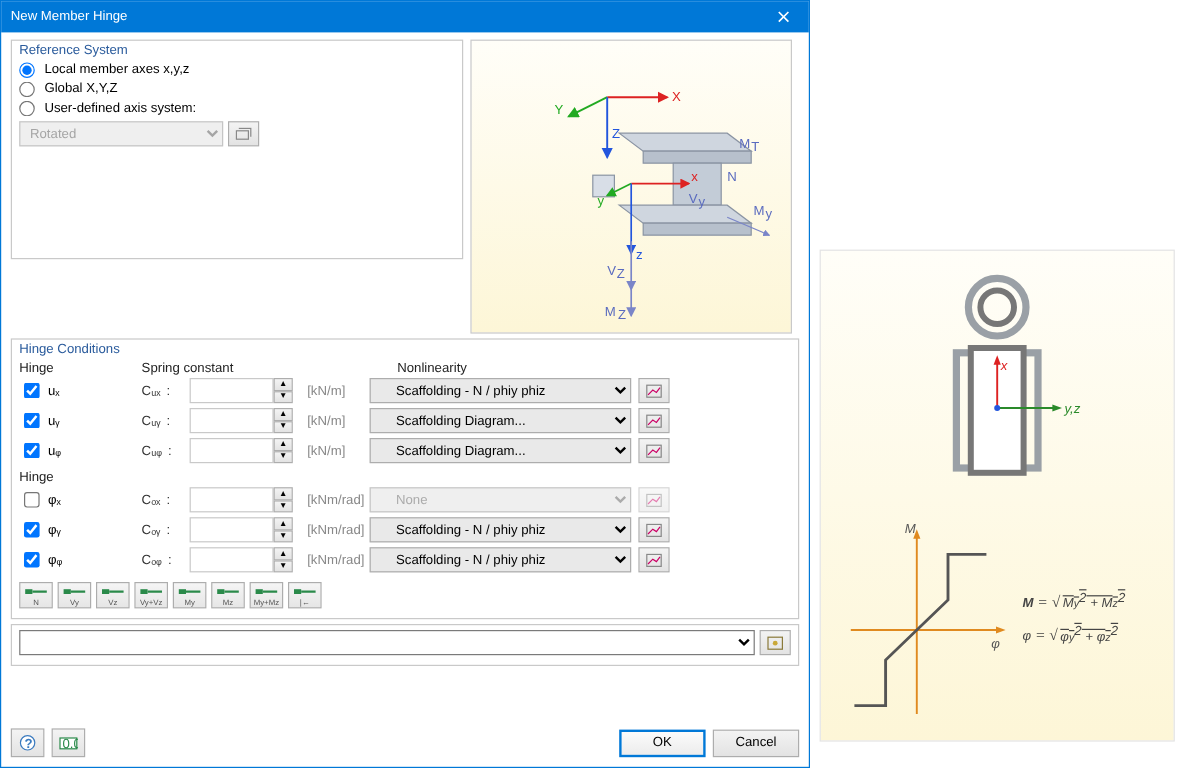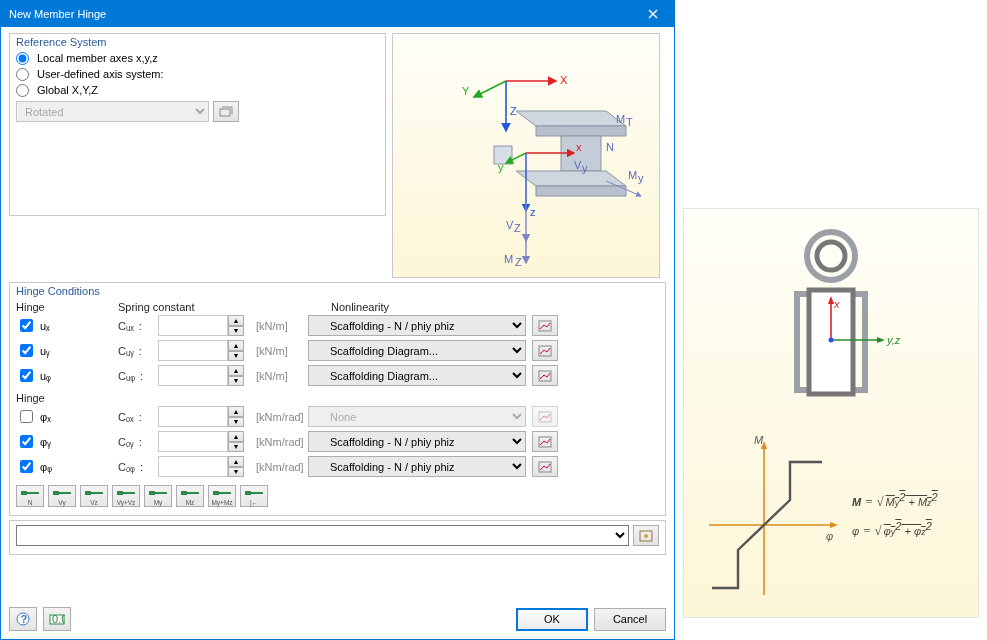--- a/index.html
+++ b/index.html
@@ -71,28 +71,28 @@
     <div class="row-top">
       <div class="left-col">
         <div class="fieldset fs-ref">
           <div class="legend">Reference System</div>
           <label class="radio-row">
             <input type="radio" name="ref" checked="" style="">
             <span>Local member axes x,y,z</span>
           </label>
           <label class="radio-row">
             <input type="radio" name="ref" style="">
-            <span>User-defined axis system:</span>
+            <span>Global X,Y,Z</span>
           </label>
           <label class="radio-row">
             <input type="radio" name="ref" style="">
-            <span>Global X,Y,Z</span>
+            <span>User-defined axis system:</span>
           </label>
           <div class="select-row">
-            <select class="combo" style="width:193px" disabled="">
+            <select class="combo" style="width:170px" disabled="">
               <option>Rotated</option>
             </select>
             <div class="icon-btn">
               <svg width="14" height="12">
                   <rect x="1" y="3" width="10" height="7" fill="none" stroke="#888"></rect>
                   <path d="M3 1 L13 1 L13 8" fill="none" stroke="#888"></path>
                 </svg>
             </div>
           </div>
         </div>

